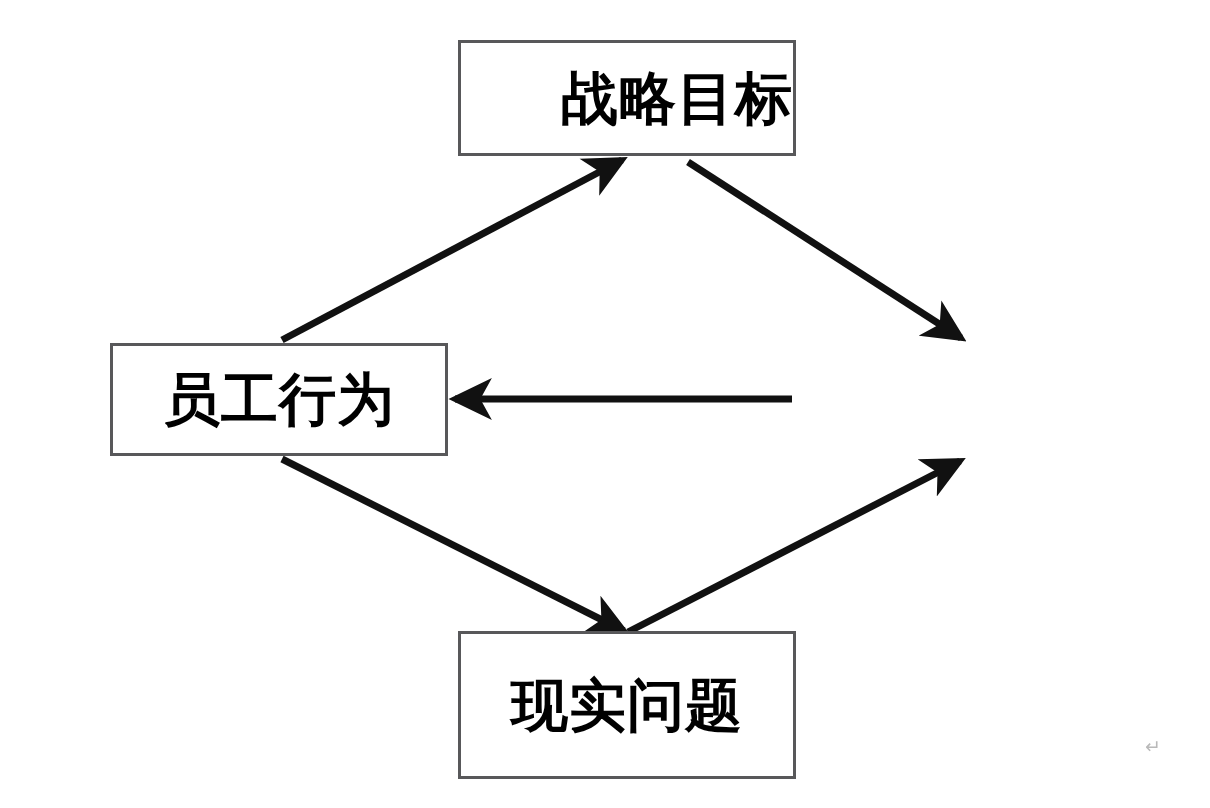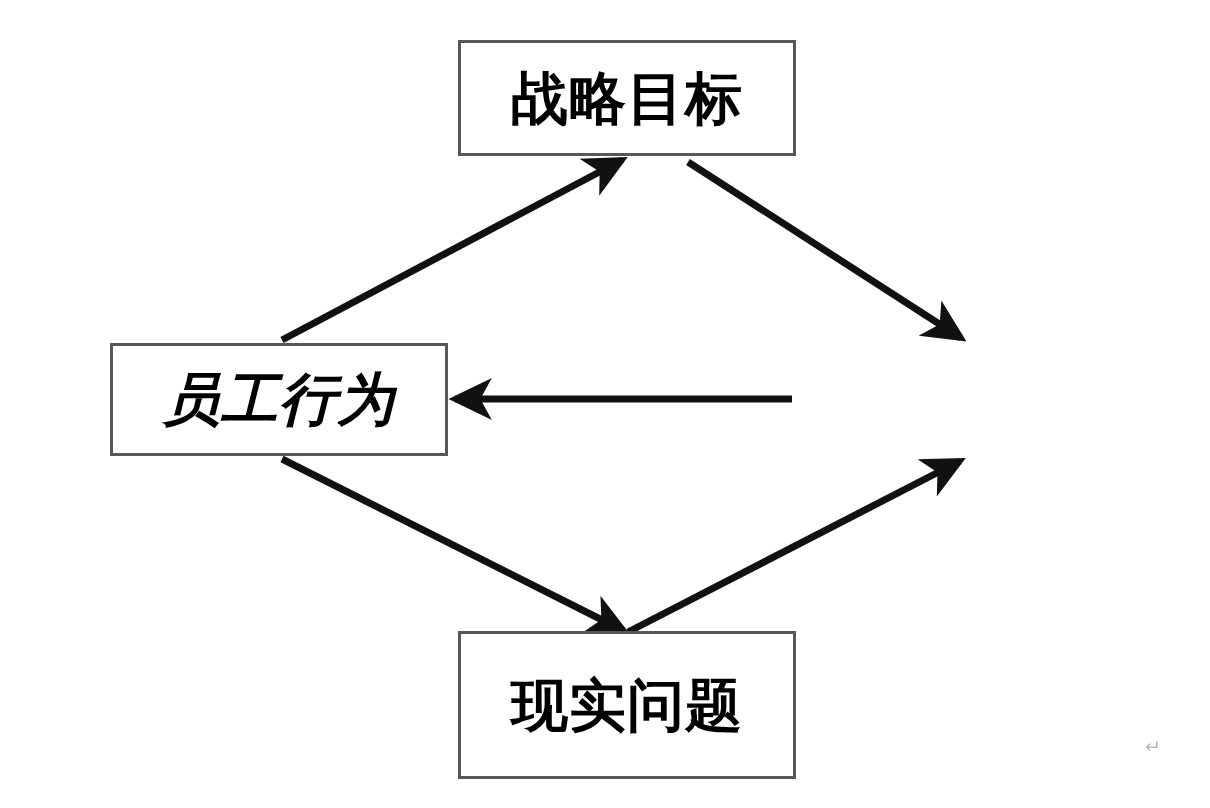--- a/index.html
+++ b/index.html
@@ -36,22 +36,22 @@
   .node-label {
     font-family: "DejaVu Sans", "Liberation Sans", sans-serif;
     font-weight: 700;
     font-size: 57px;
     line-height: 1;
     color: #000000;
     letter-spacing: 1px;
     white-space: nowrap;
     -webkit-font-smoothing: none;
   }
-  #node-goal   { left: 458px; top: 40px;  width: 338px; height: 116px; }
-  #node-staff  { left: 110px; top: 343px; width: 338px; height: 113px; font-style: italic; }
+  #node-goal   { left: 458px; top: 40px;  width: 338px; height: 116px; justify-content: flex-end; }
+  #node-staff  { left: 110px; top: 343px; width: 338px; height: 113px; }
   #node-culture{ left: 795px; top: 343px; width: 340px; height: 113px; }
   #node-problem{ left: 458px; top: 631px; width: 338px; height: 148px; }
 
   #para-mark {
     position: absolute;
     left: 1145px;
     top: 735px;
     font-family: "DejaVu Sans", "Liberation Sans", sans-serif;
     font-size: 19px;
     color: #b9b9b9;

